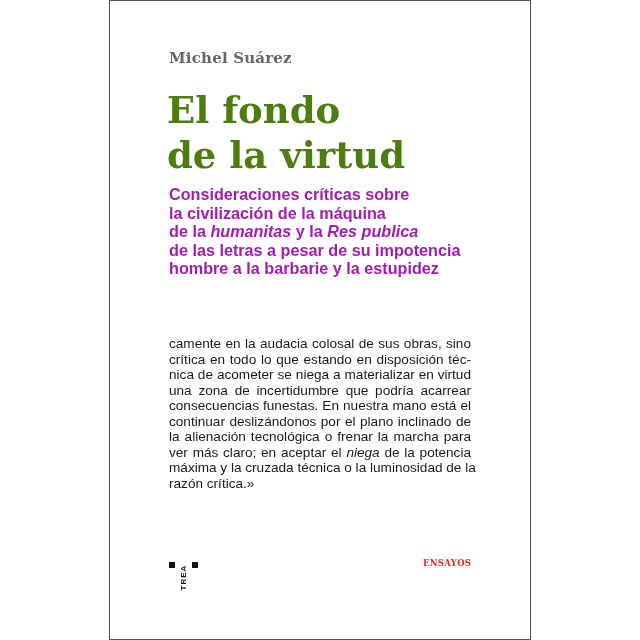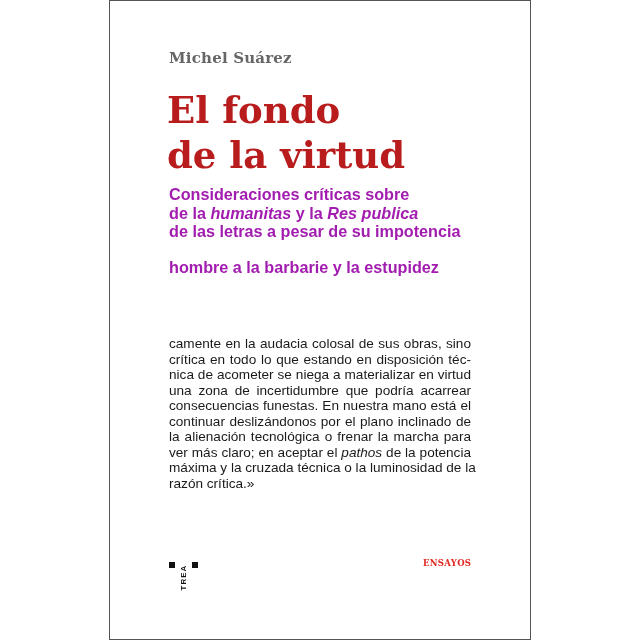--- a/index.html
+++ b/index.html
@@ -9,30 +9,30 @@
     border:1.5px solid #555555; background:#ffffff; box-sizing:content-box;
   }
   .author {
     position:absolute; left:169px; top:49px;
     font-family:"DejaVu Serif", serif; font-weight:bold;
     font-size:15px; color:#666666; letter-spacing:0.2px;
   }
   .title {
     position:absolute; left:167px; top:88px;
     font-family:"DejaVu Serif", serif; font-weight:bold;
-    font-size:37px; line-height:45px; color:#b91c1c; letter-spacing:0px;
+    font-size:37px; line-height:45px; color:#4d7c0f; letter-spacing:0px;
   }
   .title div { white-space:nowrap; }
   .subtitle {
     position:absolute; left:169px; top:185px;
     font-family:"Liberation Sans", sans-serif; font-weight:bold;
     font-size:16.2px; line-height:18.5px; color:#a21caf;
   }
   .subtitle div { white-space:nowrap; }
-  .subtitle .last { margin-top:17px; }
+  .subtitle .last { margin-top:0; }
   .quote {
     position:absolute; left:169px; top:336px; width:302px;
     font-family:"Liberation Sans", sans-serif;
     font-size:13.6px; line-height:15.5px; color:#1a1a1a;
     text-align:justify;
   }
   .quote .ln { display:block; text-align:justify; text-align-last:justify; white-space:nowrap; }
   .quote .ln.end { text-align-last:left; }
   .logo { position:absolute; left:169px; top:561px; width:30px; height:36px; }
   .logo .sq { position:absolute; width:6px; height:6px; background:#111; top:1px; }
@@ -61,34 +61,35 @@
 
 <div class="author">Michel Suárez</div>
 
 <div class="title">
   <div>El fondo</div>
   <div>de la virtud</div>
 </div>
 
 <div class="subtitle" id="subtitle">
     <div><span>Consideraciones críticas sobre</span></div>
+    <div><span>la civilización de la máquina</span></div>
     <div><span>de la </span><em>humanitas</em><span> y la </span><em>Res publica</em></div>
     <div><span>de las letras a pesar de su impotencia</span></div>
     <div class="last"><span>hombre a la barbarie y la estupidez</span></div>
   </div>
 
 <div class="quote" id="quote">
     <span class="ln"><span>camente en la audacia colosal de sus obras, sino</span></span>
     <span class="ln"><span>crítica en todo lo que estando en disposición téc-</span></span>
     <span class="ln"><span>nica de acometer se niega a materializar en virtud</span></span>
     <span class="ln"><span>una zona de incertidumbre que podría acarrear</span></span>
     <span class="ln"><span>consecuencias funestas. En nuestra mano está el</span></span>
     <span class="ln"><span>continuar deslizándonos por el plano inclinado de</span></span>
     <span class="ln"><span>la alienación tecnológica o frenar la marcha para</span></span>
-    <span class="ln"><span>ver más claro; en aceptar el </span><em>pathos</em><span> de la potencia</span></span>
+    <span class="ln"><span>ver más claro; en aceptar el </span><em>niega</em><span> de la potencia</span></span>
     <span class="ln"><span>máxima y la cruzada técnica o la luminosidad de la</span></span>
     <span class="ln end"><span>razón crítica.»</span></span>
   </div>
 
 <div class="logo">
   <div class="sq l"></div>
   <div class="word">
       <span>TREA</span>
     </div>
   <div class="sq r"></div>

